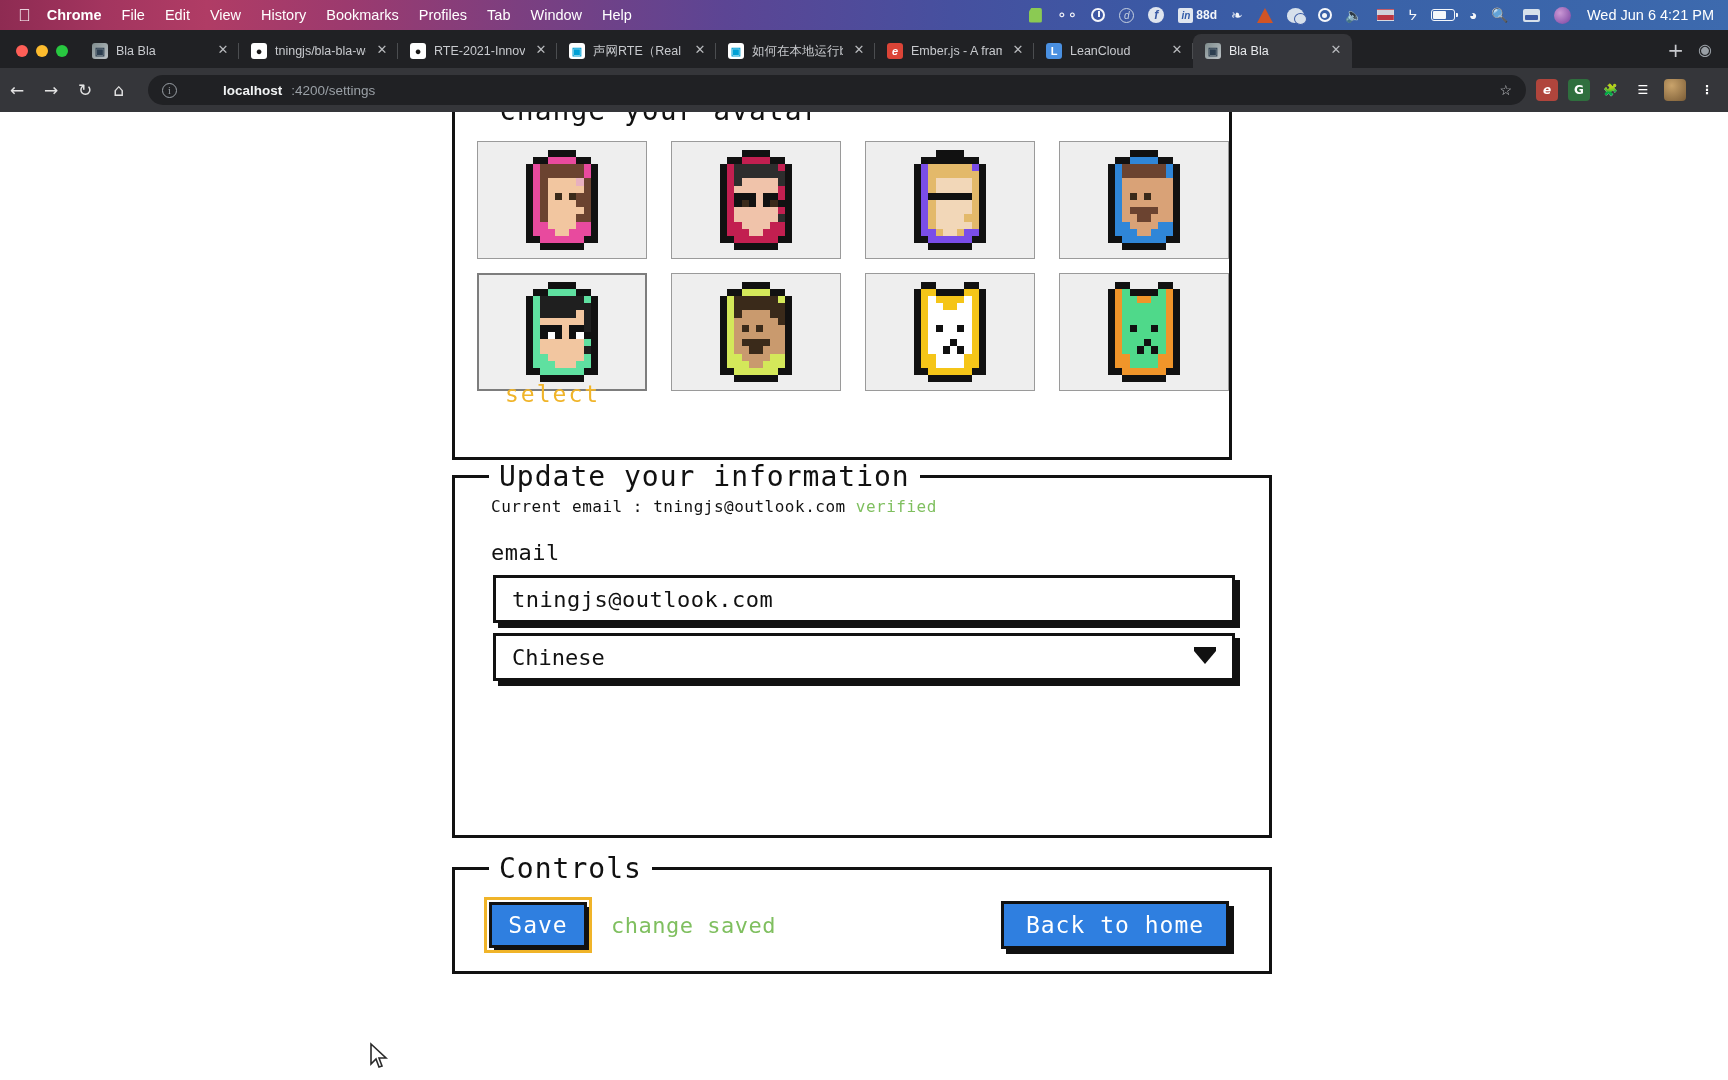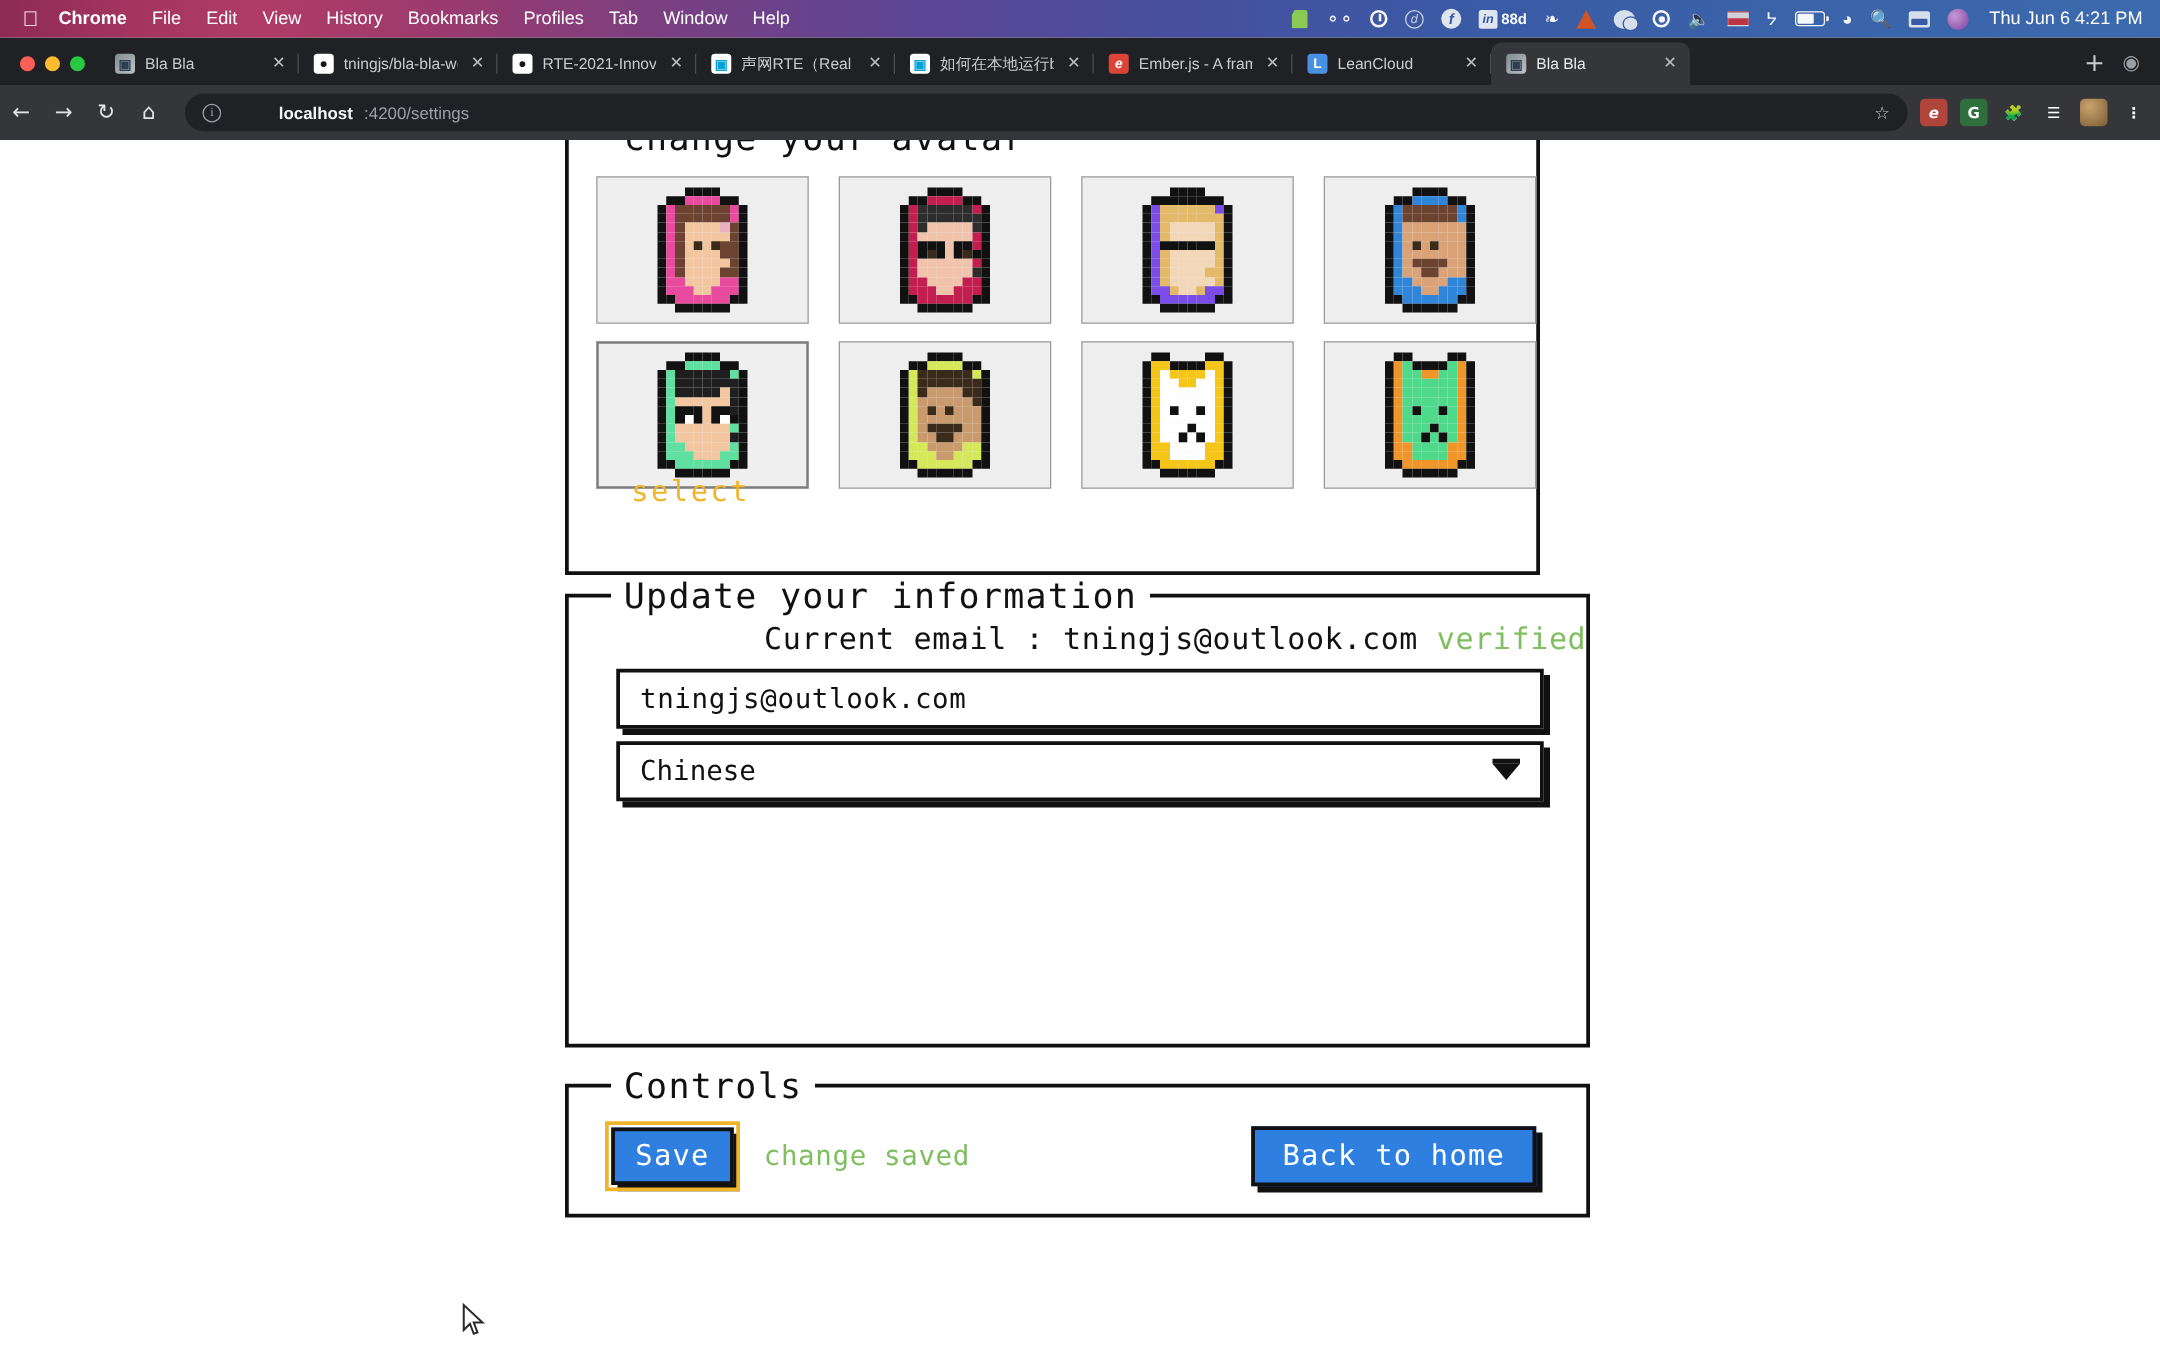--- a/index.html
+++ b/index.html
@@ -144,21 +144,21 @@
   .avatar-cell .sel-label {
     position: absolute; left: 28px; top: 108px;
     color: #f0b429; font-size: 23px; letter-spacing: 2px;
     font-family: "DejaVu Sans Mono", monospace;
   }
   .pix { display: grid; image-rendering: pixelated; }
   .pix i { display: block; }
 
   
   #info-box { left: 452px; top: 348px; width: 820px; height: 378px; }
-  .info-line { font-size: 24px; color: #111; padding: 4px 0 0 36px; letter-spacing: .5px; white-space: nowrap; text-align: right; }
+  .info-line { font-size: 16px; color: #111; padding: 4px 0 0 36px; letter-spacing: .5px; white-space: nowrap; }
   .info-line .ok { color: #7fbf5f; }
   .fieldlabel { font-size: 22px; color: #111; padding: 24px 0 0 36px; letter-spacing: .5px; }
   .pixel-input {
     margin: 10px 0 0 38px; width: 742px; height: 48px;
     border: 3px solid #111111; background: #ffffff;
     box-shadow: 5px 5px 0 #111111;
     display: flex; align-items: center; padding: 0 16px;
     font-size: 22px; color: #111; letter-spacing: .5px;
     font-family: "DejaVu Sans Mono", monospace;
   }
@@ -257,21 +257,21 @@
       </span>
     <span class="si">◕</span>
     <span class="si">🔍</span>
     <span class="si">
         <i class="ic-hdd"></i>
       </span>
     <span class="si">
         <i class="ic-avatar"></i>
       </span>
   </span>
-  <span class="clock">Thu Jun 6  4:21 PM</span>
+  <span class="clock">Wed Jun 6  4:21 PM</span>
 </div>
 
 <div id="chrome-tabbar">
   <div class="traffic">
     <span class="tl-r"></span>
     <span class="tl-y"></span>
     <span class="tl-g"></span>
   </div>
   <div class="tabs">
     <div class="tab">
@@ -1747,20 +1747,21 @@
       </div>
     </fieldset>
 
     <fieldset class="box" id="info-box">
       <legend>Update your information</legend>
       <div class="info-line">
         <span>Current email :</span>
         <span>tningjs@outlook.com</span>
         <span class="ok">verified</span>
       </div>
+      <div class="fieldlabel">email</div>
       <div class="pixel-input">
         <span>tningjs@outlook.com</span>
       </div>
       <div class="pixel-select">
         <span>Chinese</span>
         <span class="caret"></span>
       </div>
     </fieldset>
 
     <fieldset class="box" id="controls-box">

